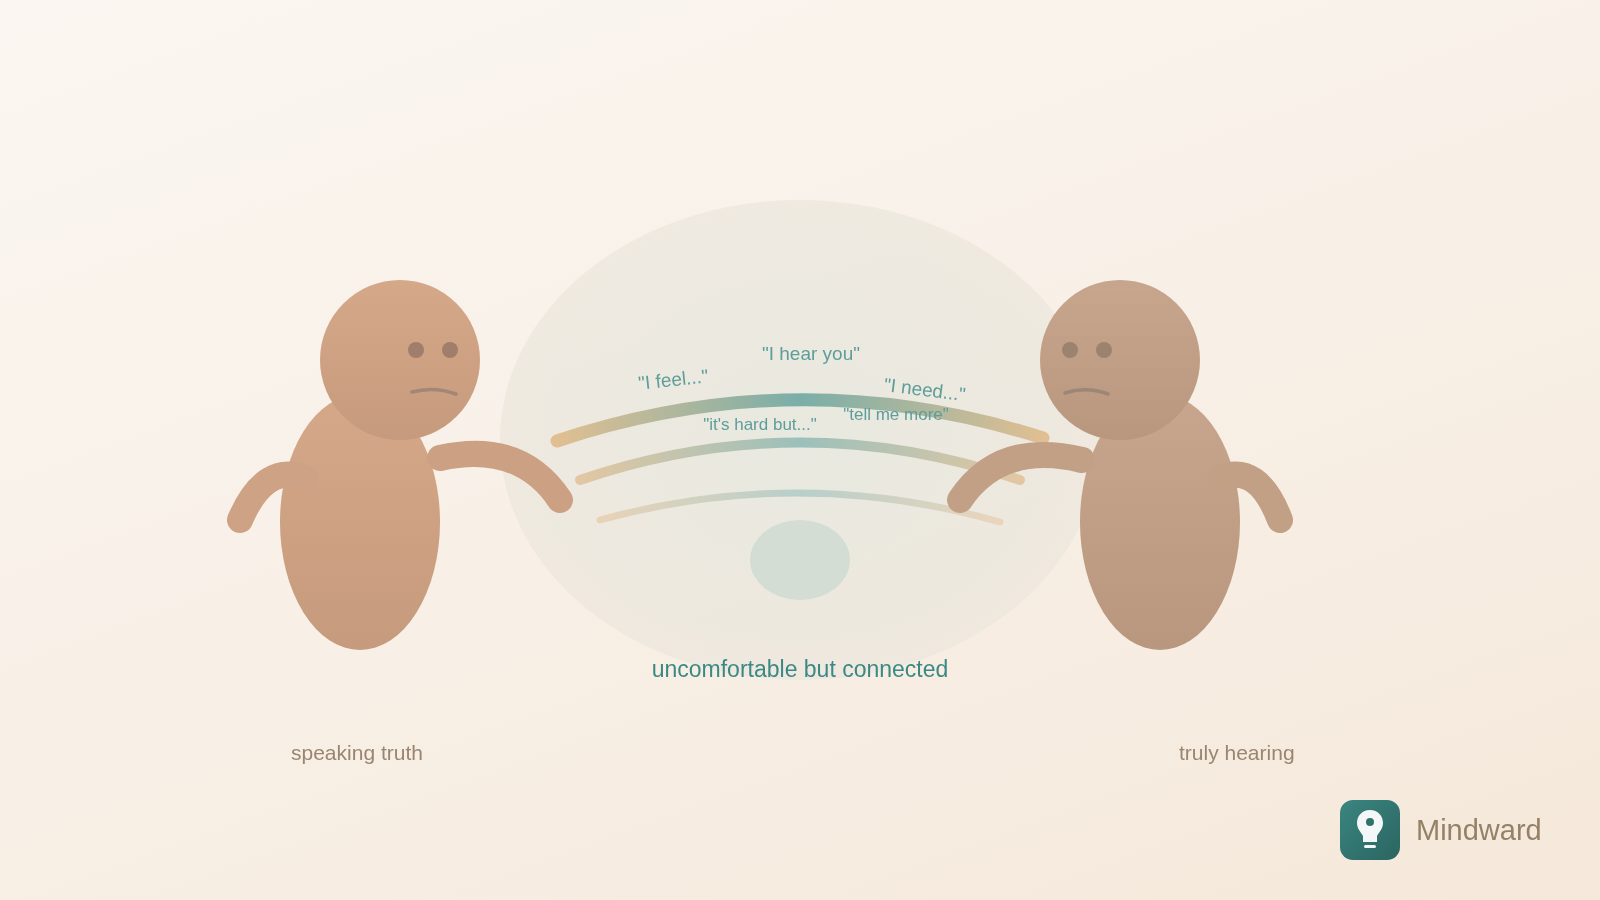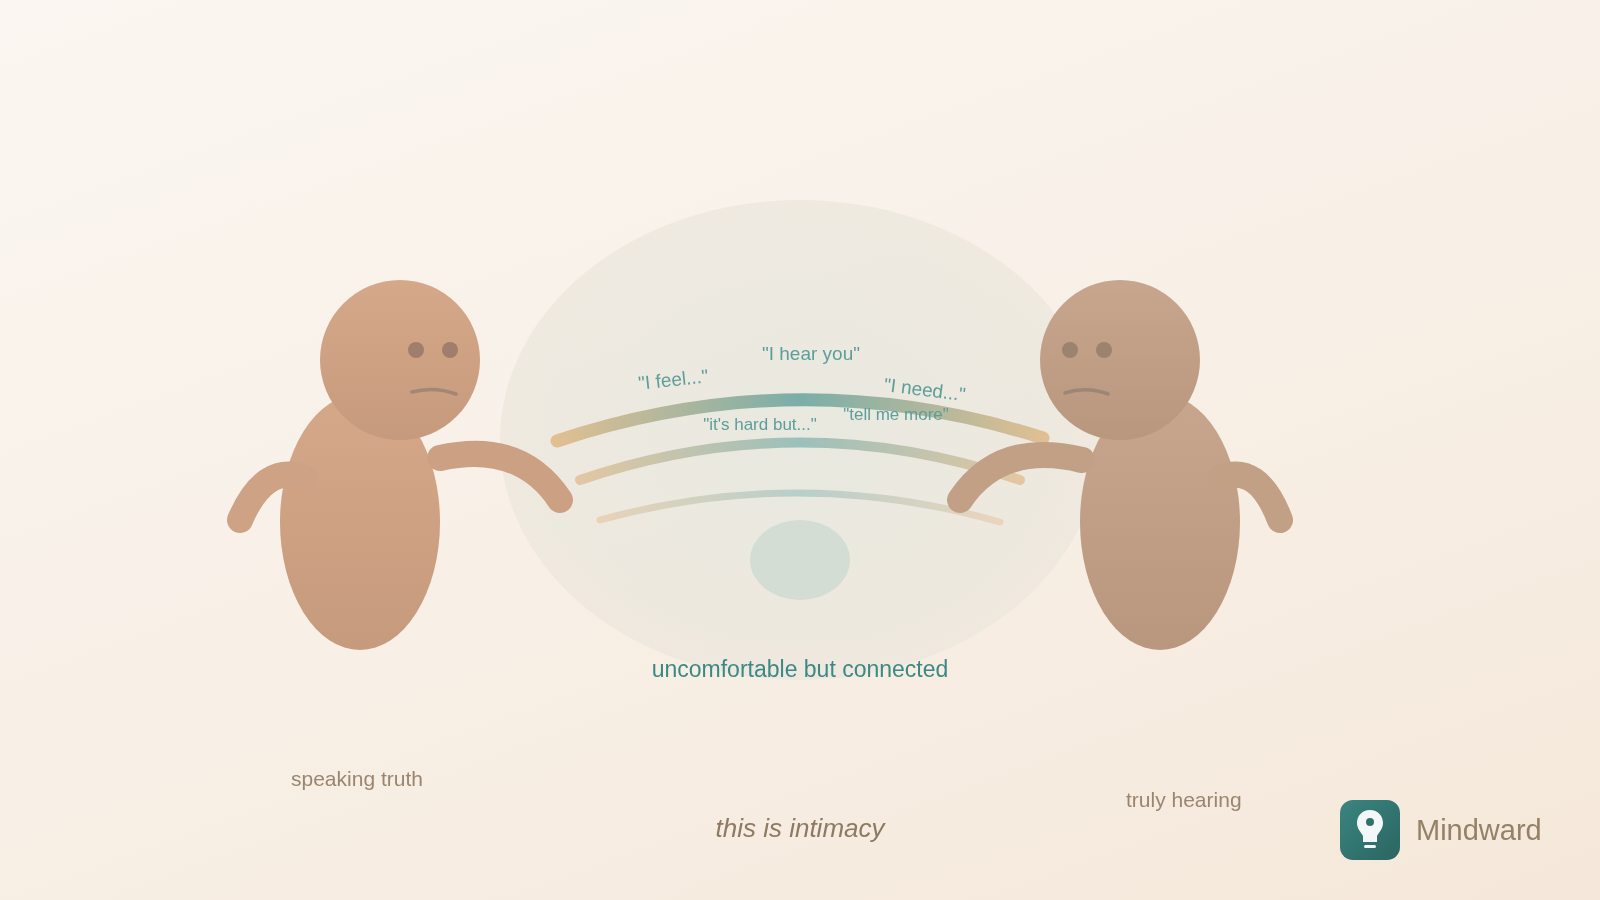--- a/index.html
+++ b/index.html
@@ -80,24 +80,23 @@
 
     <g fill="#5e9e9a" font-family="Liberation Sans, sans-serif" text-anchor="middle">
       <text id="ph0" x="674" y="386" font-size="19" transform="rotate(-6 674 386)">"I feel..."</text>
       <text id="ph1" x="811" y="360" font-size="19">"I hear you"</text>
       <text id="ph2" x="924" y="396" font-size="19" transform="rotate(7 924 396)">"I need..."</text>
       <text id="ph3" x="760" y="430" font-size="17">"it's hard but..."</text>
       <text id="ph4" x="896" y="420" font-size="17">"tell me more"</text>
     </g>
   </svg>
 
-  <div class="label" style="left:291px; top:741px;margin-top:26px;">speaking truth</div>
-  <div class="label" style="left:1126px; top:741px;margin-top:47px;">truly hearing</div>
+  <div class="label" style="left:291px; top:741px;">speaking truth</div>
+  <div class="label" style="left:1179px; top:741px;">truly hearing</div>
   <div class="center-caption">uncomfortable but connected</div>
-  <div class="tagline">this is intimacy</div>
 </div>
 
 <div class="brand">
   <div class="brand-icon">
     <svg width="30" height="44" viewBox="0 0 30 44">
       <path d="M15,2 C7,2 2,8 2,15 C2,21 6,24 8,28 L8,34 L22,34 L22,28 C24,24 28,21 28,15 C28,8 23,2 15,2 Z" fill="#f3f7f7"></path>
       <circle cx="15" cy="14" r="4" fill="#2f716c"></circle>
       <rect x="9" y="37" width="12" height="3" rx="1.5" fill="#f3f7f7"></rect>
     </svg>
   </div>

